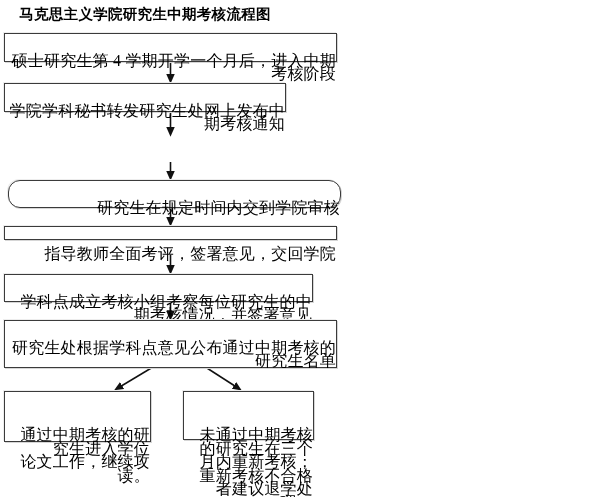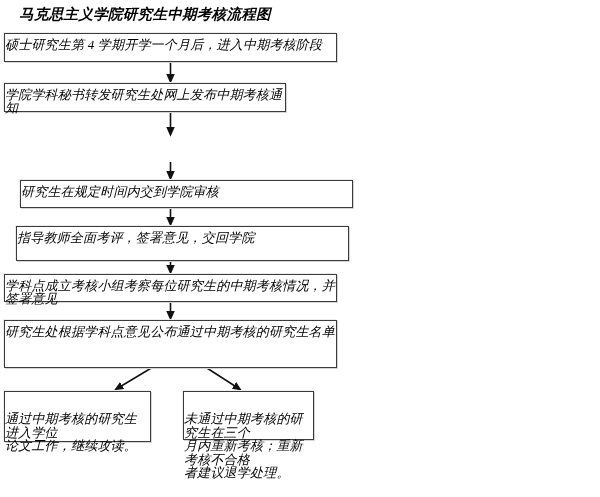--- a/index.html
+++ b/index.html
@@ -12,21 +12,20 @@
     background: #ffffff;
     font-family: "Liberation Serif", "DejaVu Serif", serif;
     color: #000000;
     overflow: hidden;
     position: relative;
   }
   #flowchart-root {
     position: relative;
     width: 600px;
     height: 497px;
-    font-style: italic;
   }
   .doc-title {
     position: absolute;
     left: 0;
     top: 5px;
     width: 290px;
     text-align: center;
     font-size: 14.5px;
     font-weight: bold;
     letter-spacing: 0.3px;
@@ -38,26 +37,27 @@
     background: #ffffff;
     border: 1px solid #3b3b3b;
     box-shadow: 1px 1px 0 0 #d6d6d6, -1px -1px 0 0 #ededed;
     display: flex;
     align-items: flex-start;
     justify-content: center;
   }
   .node .node-text {
     display: block;
     width: 100%;
-    text-align: left;
-    font-size: 13px;
+    text-align: right;
+    font-size: 16px;
     line-height: 13px;
     padding-top: 4px;
     letter-spacing: 0.2px;
     white-space: pre-line;
+    margin-top: 16px;
   }
   .node.terminal .node-text {
     line-height: 13.5px;
     padding-top: 20px;
   }
   .connector-layer {
     position: absolute;
     left: 0;
     top: 0;
     width: 600px;
@@ -101,29 +101,29 @@
 
   <div class="node" style="left:4px; top:33px; width:333px; height:29px;">
     <span class="node-text">硕士研究生第 4 学期开学一个月后，进入中期考核阶段</span>
   </div>
 
   <div class="node" style="left:4px; top:83px; width:282px; height:29px;">
     <span class="node-text">学院学科秘书转发研究生处网上发布中期考核通知</span>
   </div>
 
 
-  <div class="node" style="left:20px; top:180px; width:333px; height:28px;">
+  <div class="node" style="left:8px; top:180px; width:333px; height:28px;border-radius:12px;">
     <span class="node-text">研究生在规定时间内交到学院审核</span>
   </div>
 
-  <div class="node" style="left:16px; top:226px; width:333px; height:35px;">
+  <div class="node" style="left:4px; top:226px; width:333px; height:14px;">
     <span class="node-text">指导教师全面考评，签署意见，交回学院</span>
   </div>
 
-  <div class="node" style="left:4px; top:274px; width:333px; height:28px;">
+  <div class="node" style="left:4px; top:274px; width:309px; height:28px;">
     <span class="node-text">学科点成立考核小组考察每位研究生的中期考核情况，并签署意见</span>
   </div>
 
   <div class="node" style="left:4px; top:320px; width:333px; height:48px;">
     <span class="node-text">研究生处根据学科点意见公布通过中期考核的研究生名单</span>
   </div>
 
   <div class="node terminal" style="left:4px; top:391px; width:147px; height:51px;">
     <span class="node-text">通过中期考核的研究生进入学位
 论文工作，继续攻读。</span>

